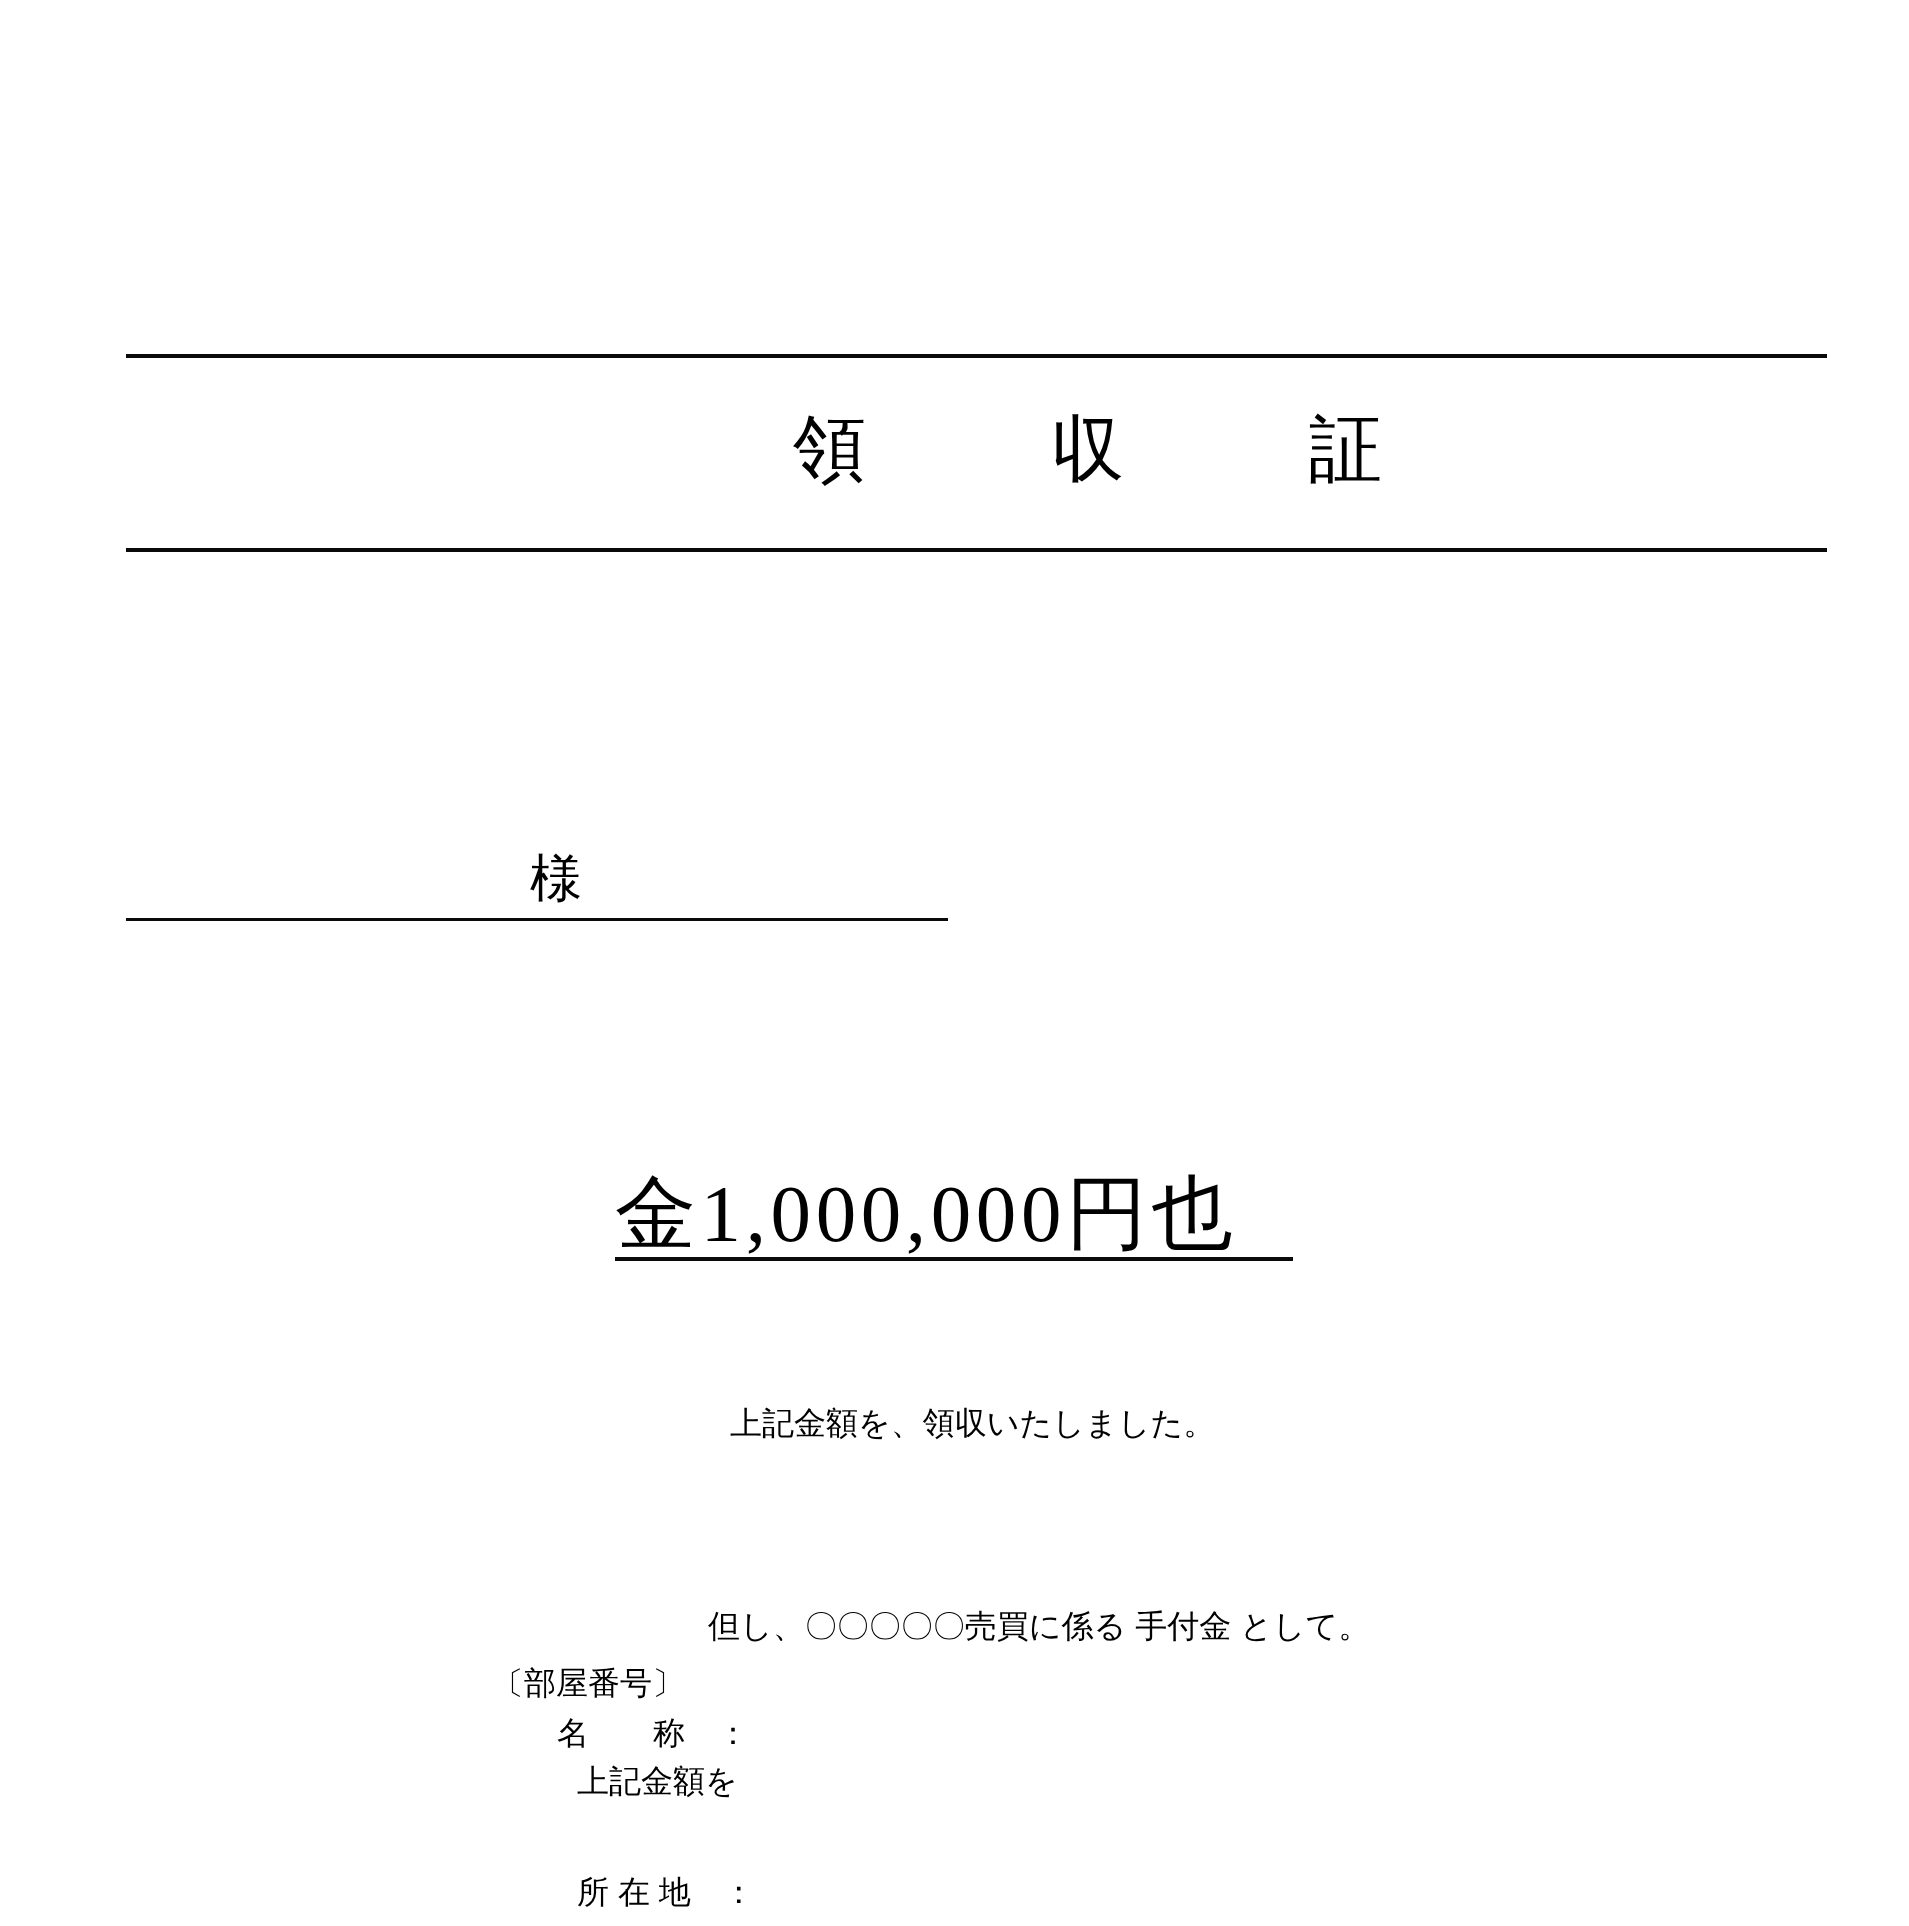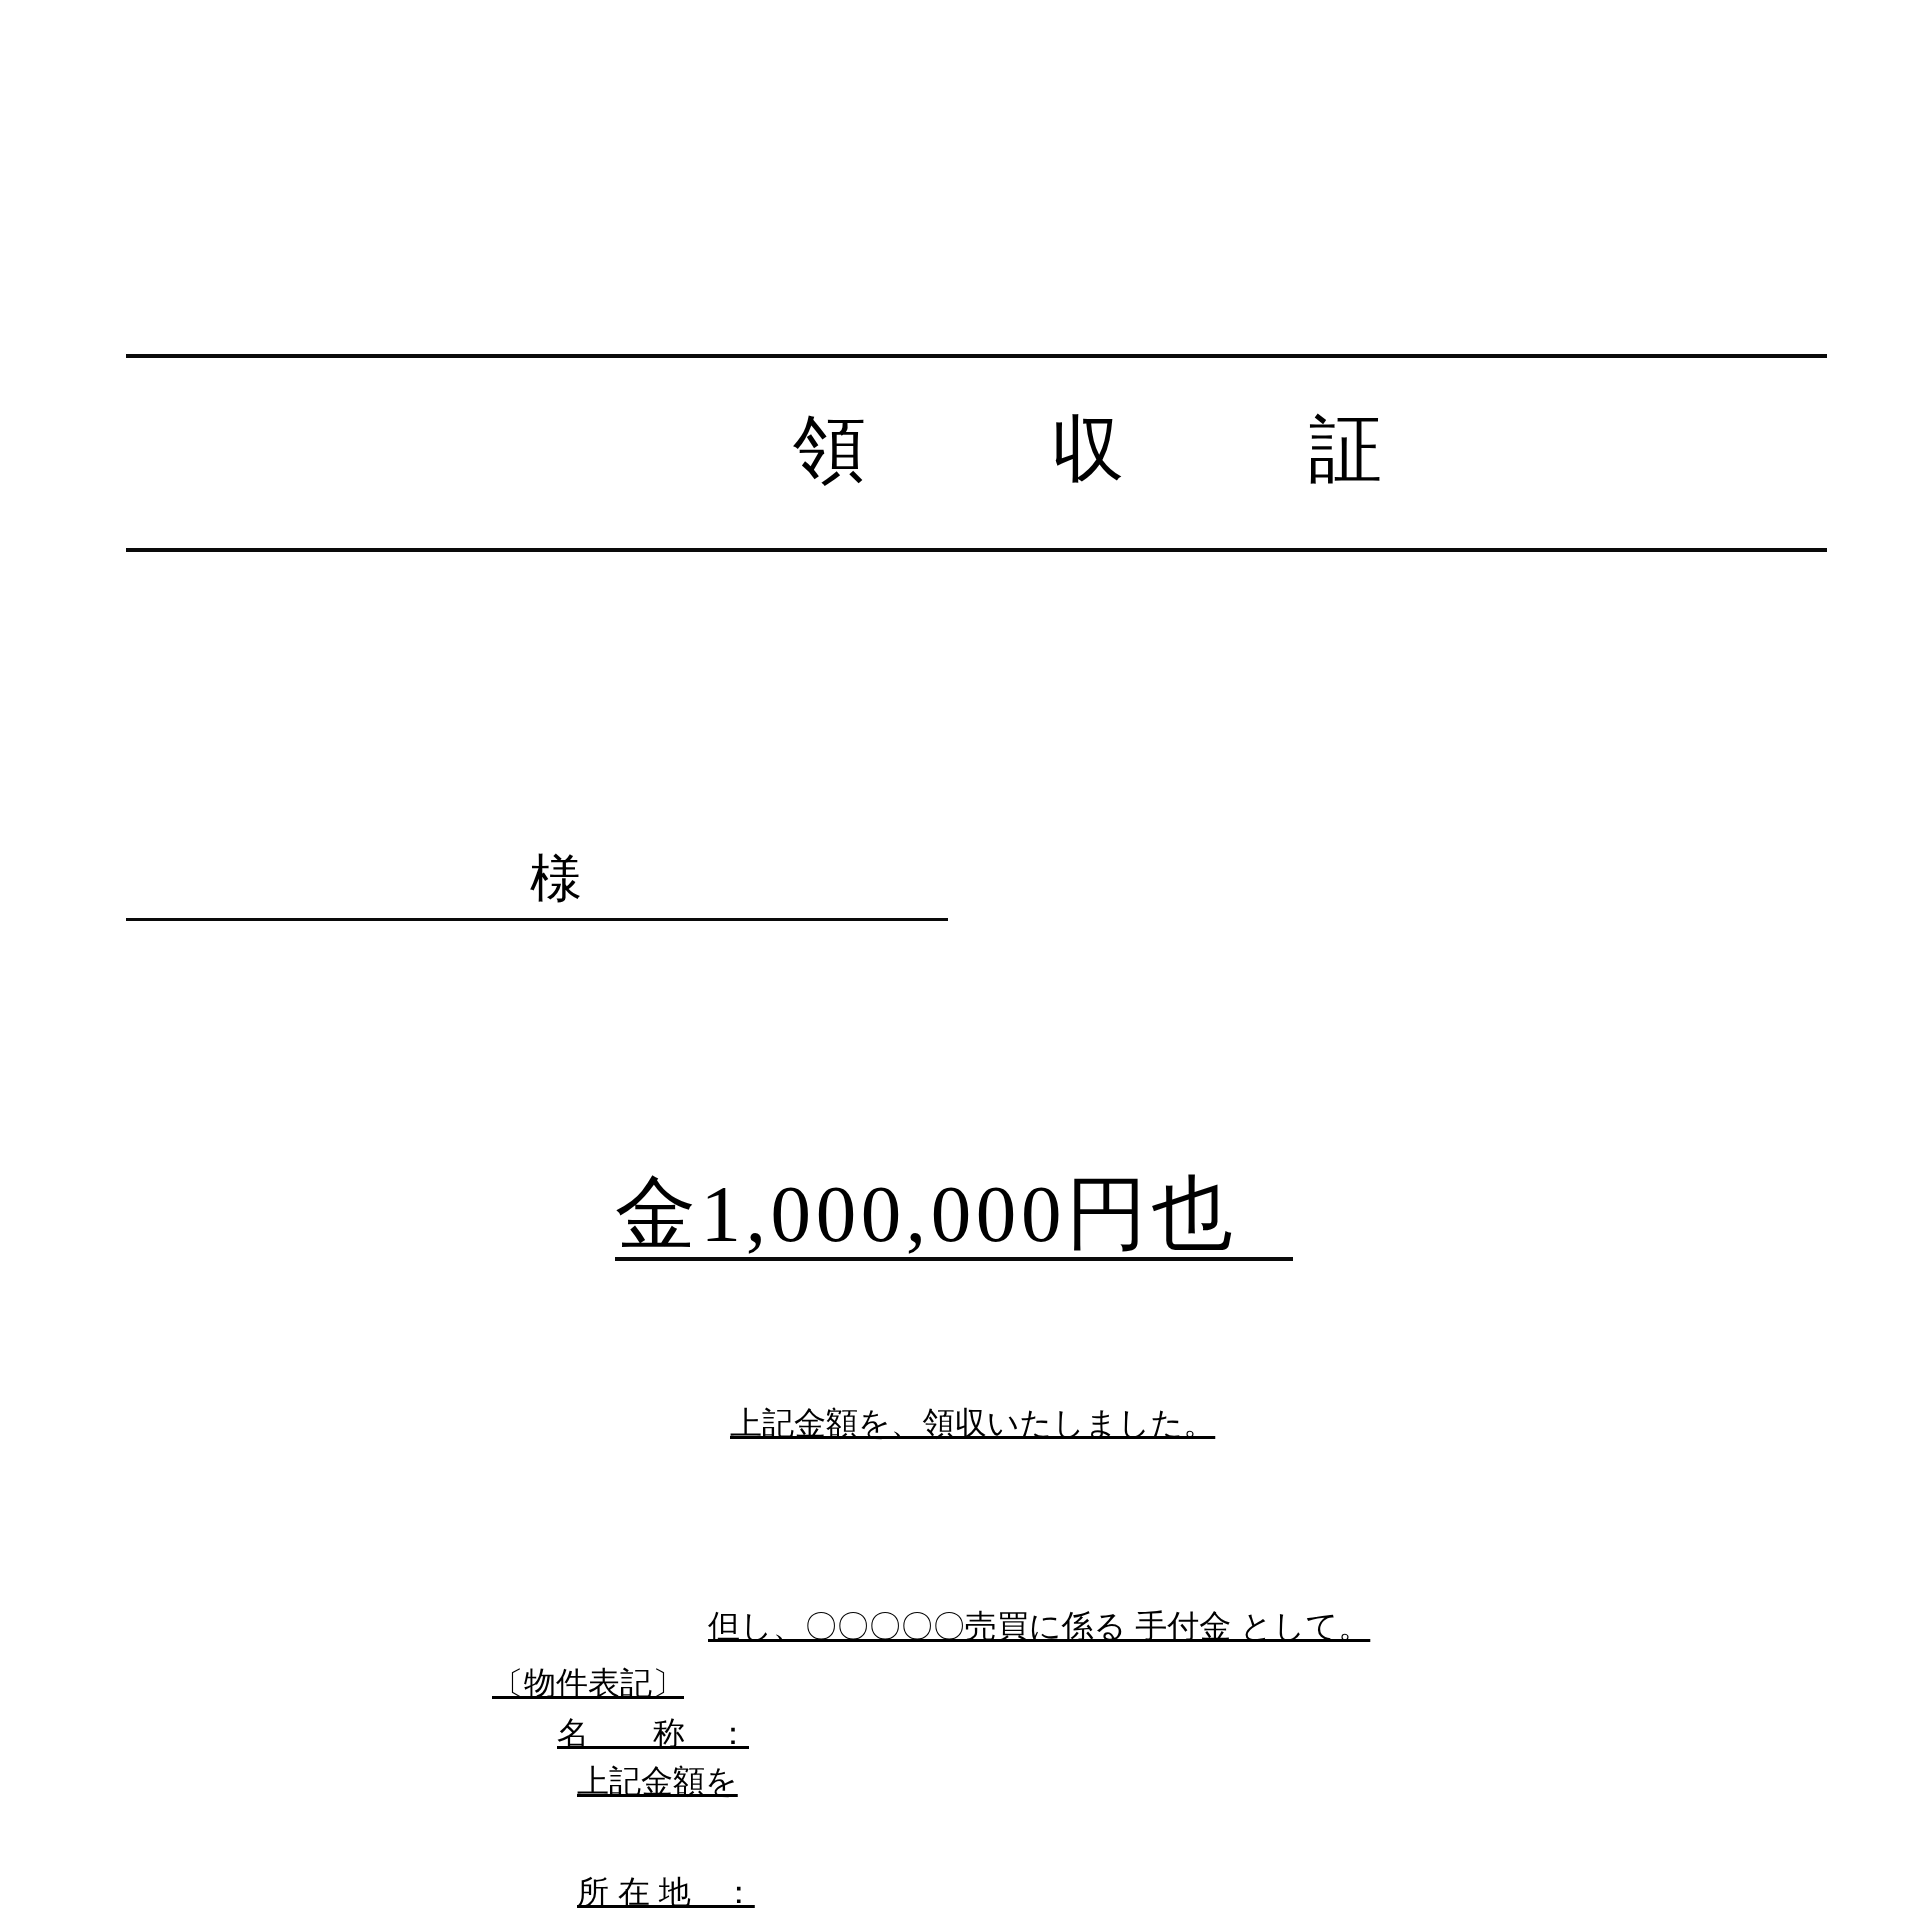--- a/index.html
+++ b/index.html
@@ -40,21 +40,20 @@
   .amount-text {
     left: 615px;
     top: 1174px;
     font-size: 81px;
     font-family: "Liberation Serif", serif;
     letter-spacing: 4.6px;
     text-align: right;
   }
   .body-text {
     font-size: 32px;
-    text-decoration: underline;
   }
   .statement-line   { left: 730px; top: 1407px; }
   .proviso-line     { left: 708px; top: 1610px; }
   .property-heading { left: 492px; top: 1667px; }
   .property-row-1   { left: 557px; top: 1717px; }
   .property-row-2   { left: 577px; top: 1765px; }
   .property-row-3   { left: 577px; top: 1876px; }
 
   .rule-top        { left: 126px;  top: 354px;  width: 1701px; height: 4.2px; }
   .rule-under-title{ left: 126px;  top: 548px; width: 1701px; height: 4.2px; }
@@ -75,19 +74,19 @@
   <div class="abs recipient-honorific">様</div>
   <div class="rule rule-recipient"></div>
 
   <div class="abs amount-text">金1,000,000円也</div>
   <div class="rule rule-amount"></div>
 
   <div class="abs body-text statement-line">上記金額を、領収いたしました。</div>
 
   <div class="abs body-text proviso-line">但し、〇〇〇〇〇売買に係る 手付金 として。</div>
 
-  <div class="abs body-text property-heading">〔物件表記〕</div>
+  <div class="abs body-text property-heading">〔部屋番号〕</div>
   <div class="abs body-text property-row-1">名　　称　：</div>
   <div class="abs body-text property-row-2">上記金額を</div>
   <div class="abs body-text property-row-3">所 在 地　：</div>
 
 </div>
 
 
 </body></html>

